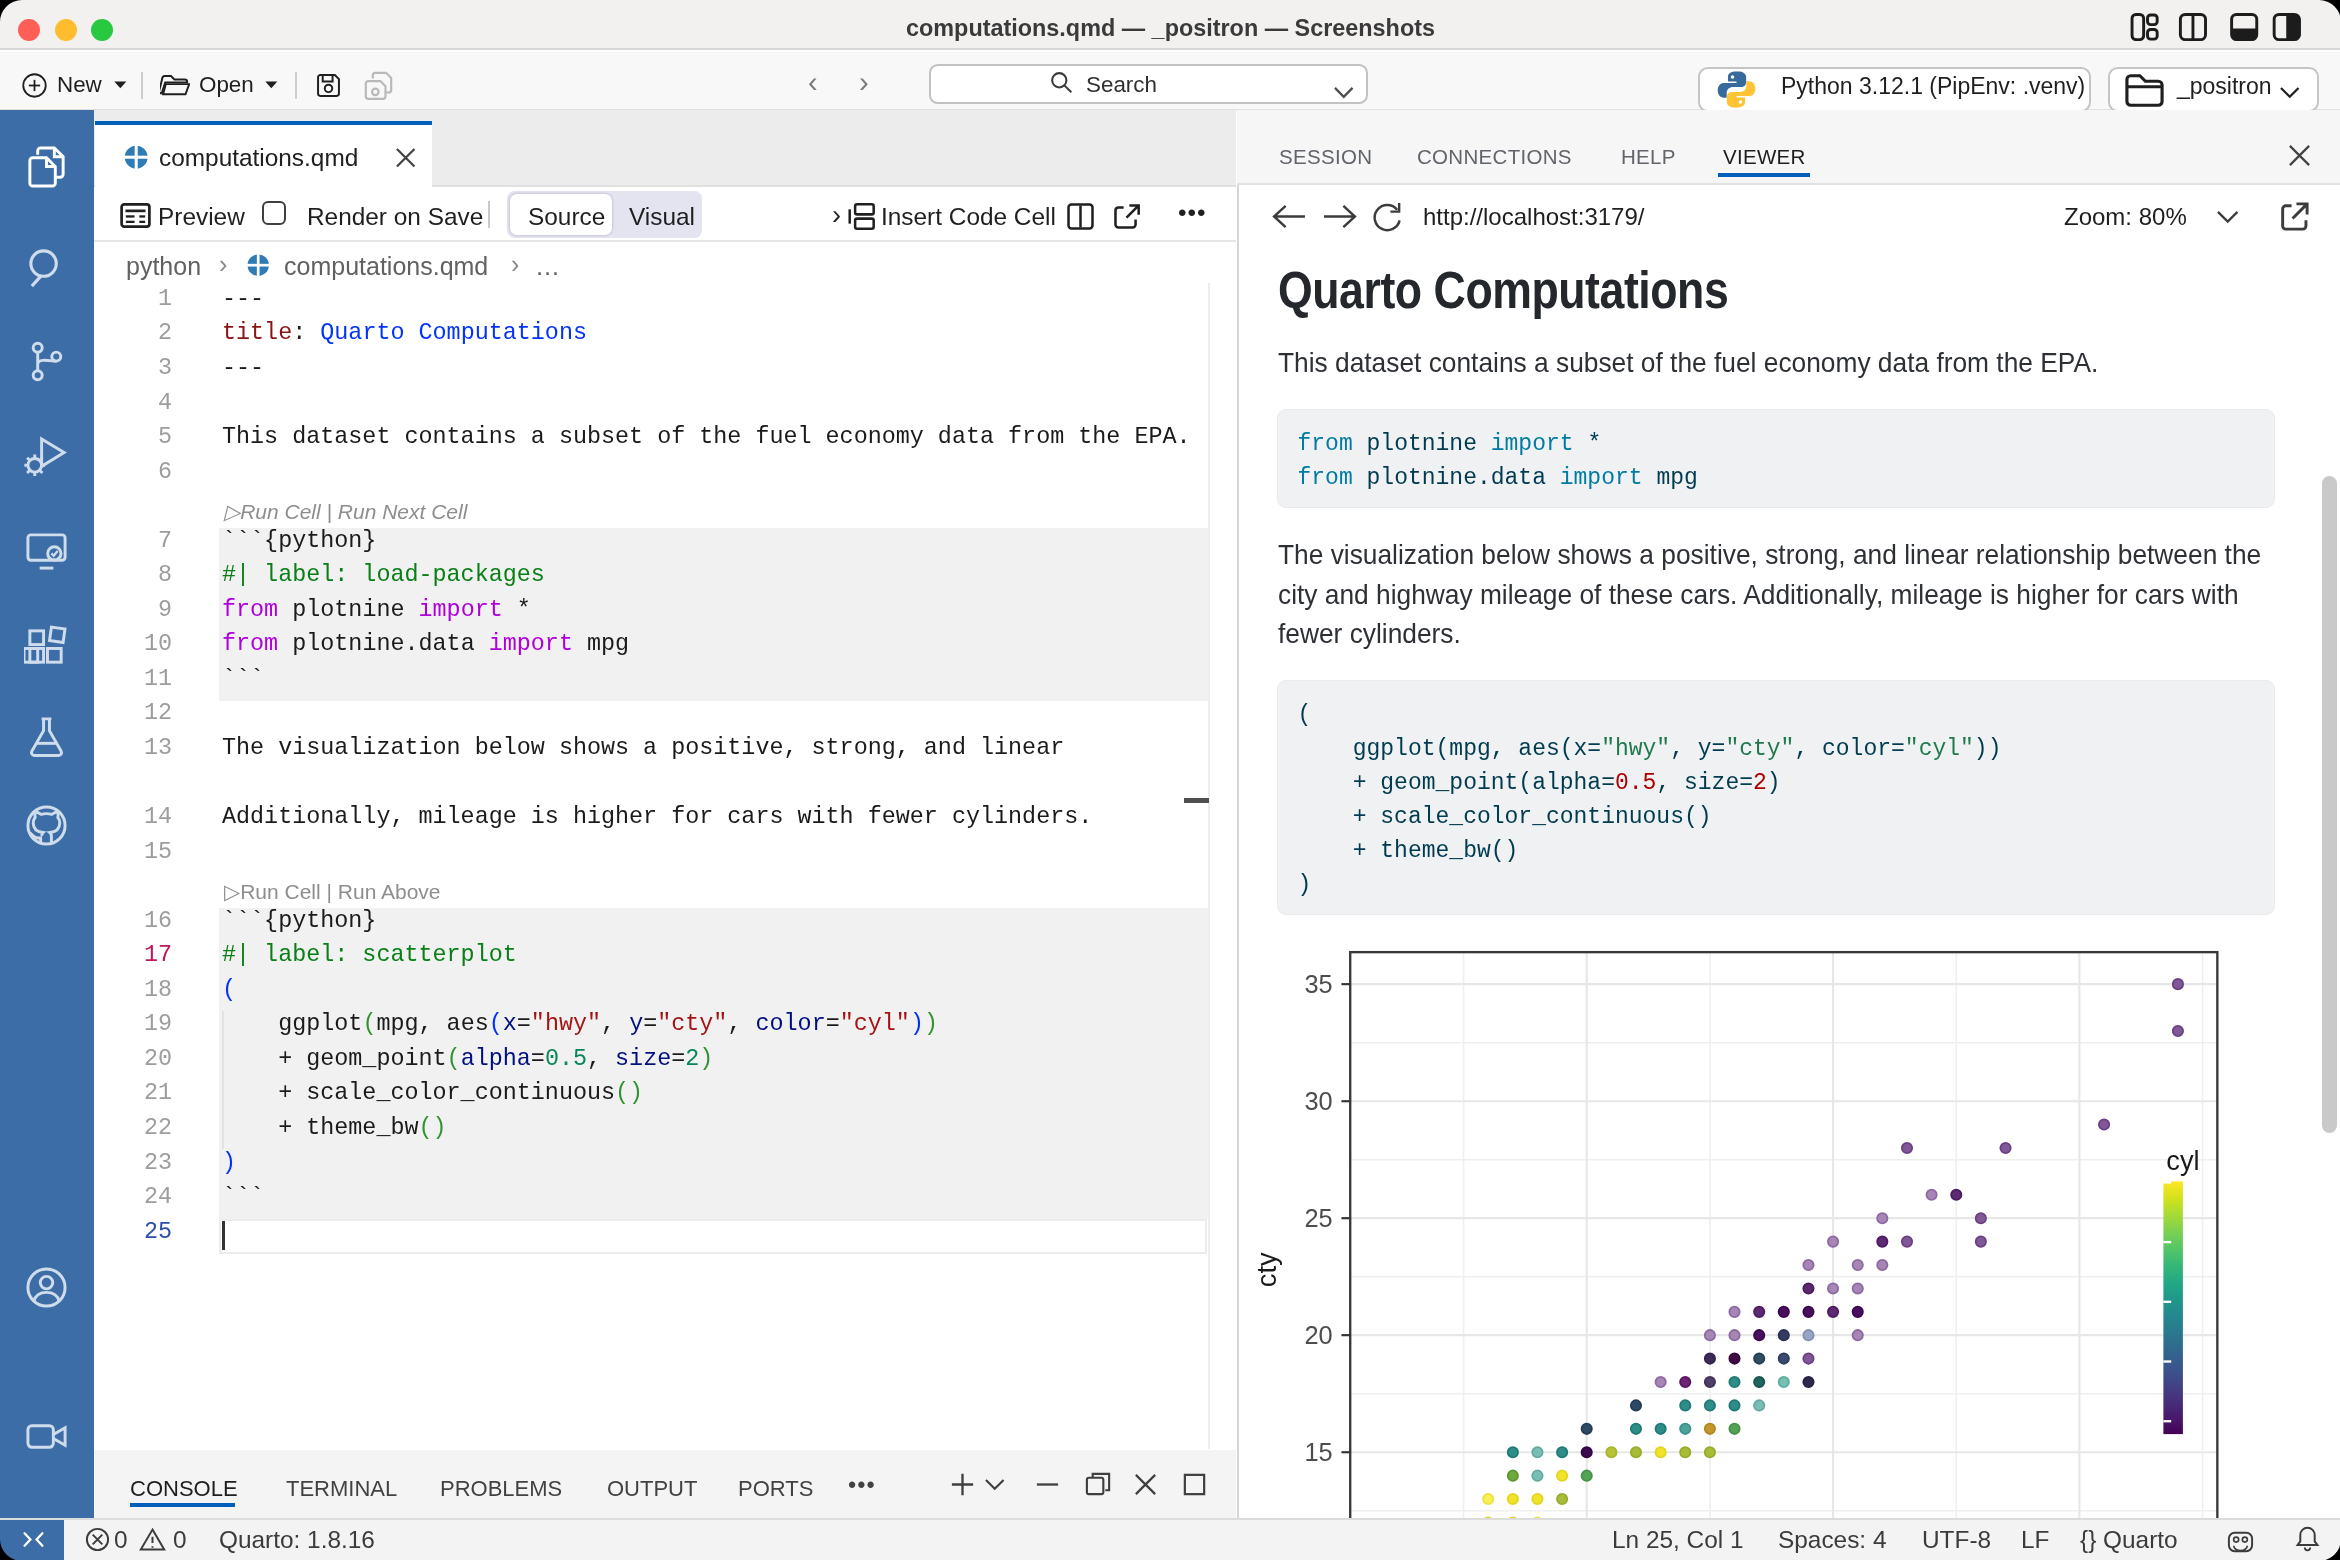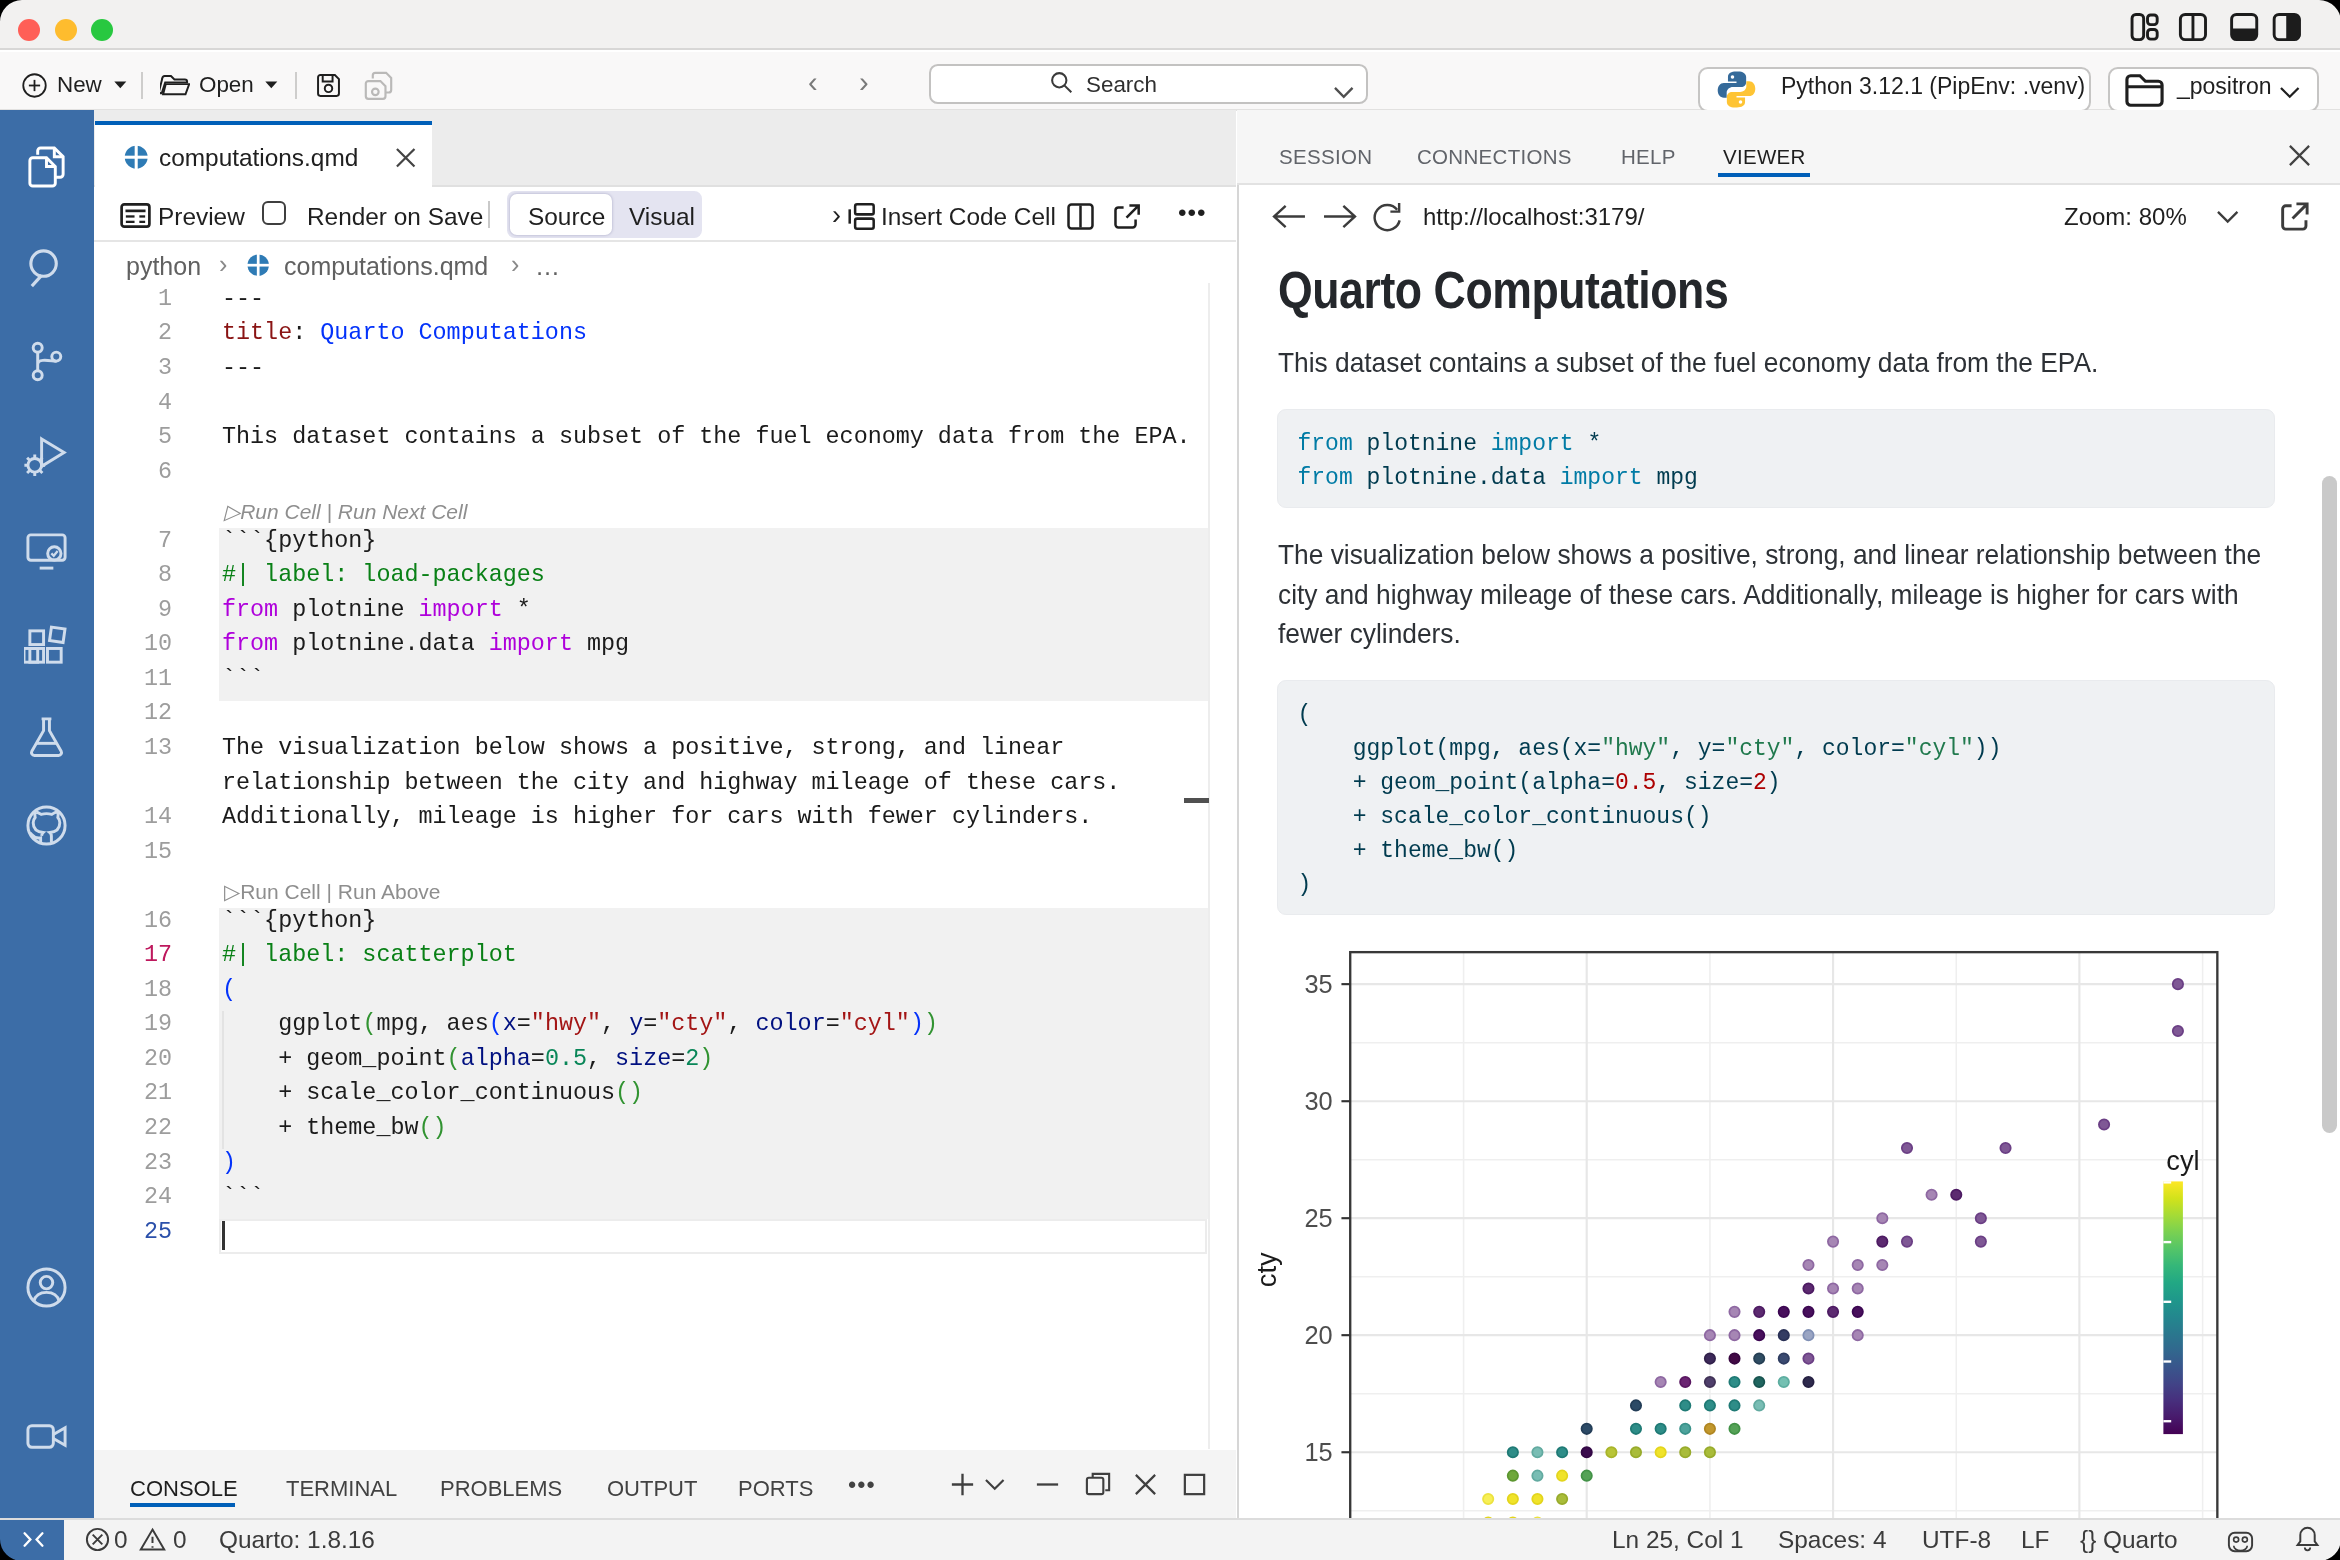--- a/index.html
+++ b/index.html
@@ -42,20 +42,21 @@
 .sideicon { position:absolute; left:24.4px; }
 </style>
 </head>
 <body>
 <div id="page">
 
 <div class="abs" id="titlebar"></div>
 <div class="abs tl" style="left:17.6px; background:#ff5f57;"></div>
 <div class="abs tl" style="left:55px; background:#febc2e;"></div>
 <div class="abs tl" style="left:91px; background:#28c840;"></div>
+<div class="abs" id="title-text">computations.qmd — _positron — Screenshots</div>
 <svg class="abs" width="181" height="29" viewBox="0 0 186 30" style="left:2130px; top:12.7px;">
   <g fill="none" stroke="#1c1c1c" stroke-width="3">
     <rect x="1.5" y="1.5" width="12" height="26" rx="4"></rect>
     <rect x="17.5" y="2" width="10" height="10" rx="3.2"></rect>
     <rect x="17.5" y="17" width="10" height="10" rx="3.2"></rect>
     <rect x="51.5" y="1.5" width="26" height="26" rx="5"></rect>
         <line x1="64.5" y1="3" x2="64.5" y2="27"></line>
     <rect x="104.5" y="1.5" width="26" height="26" rx="5"></rect>
     <rect x="148.5" y="1.5" width="26" height="26" rx="5"></rect>
   </g>
@@ -271,21 +272,20 @@
 <div class="cl" style="top:279px;"><span style="color:#098016">#| label: load-packages</span></div>
 <div class="ln" style="top:314px; left:0px; color:#9d9d9d;">9</div>
 <div class="cl" style="top:314px;"><span style="color:#af00db">from</span> plotnine <span style="color:#af00db">import</span> *</div>
 <div class="ln" style="top:348px; left:0px; color:#9d9d9d;">10</div>
 <div class="cl" style="top:348px;"><span style="color:#af00db">from</span> plotnine.data <span style="color:#af00db">import</span> mpg</div>
 <div class="ln" style="top:383px; left:0px; color:#9d9d9d;">11</div>
 <div class="cl" style="top:383px;">```</div>
 <div class="ln" style="top:417px; left:0px; color:#9d9d9d;">12</div>
 <div class="ln" style="top:452px; left:0px; color:#9d9d9d;">13</div>
 <div class="cl" style="top:452px;">The visualization below shows a positive, strong, and linear</div>
-<div class="cl" style="top:487px;">relationship between the city and highway mileage of these cars.</div>
 <div class="ln" style="top:521px; left:0px; color:#9d9d9d;">14</div>
 <div class="cl" style="top:521px;">Additionally, mileage is higher for cars with fewer cylinders.</div>
 <div class="ln" style="top:556px; left:0px; color:#9d9d9d;">15</div>
 <div class="lens" style="top:597px;text-align:right;">▷Run Cell | Run Above</div>
 <div class="ln" style="top:625px; left:0px; color:#9d9d9d;">16</div>
 <div class="cl" style="top:625px;">```{python}</div>
 <div class="ln" style="top:659px; left:0px; color:#be185d;">17</div>
 <div class="cl" style="top:659px;"><span style="color:#098016">#| label: scatterplot</span></div>
 <div class="ln" style="top:694px; left:0px; color:#9d9d9d;">18</div>
 <div class="cl" style="top:694px;"><span style="color:#0433fa">(</span></div>

